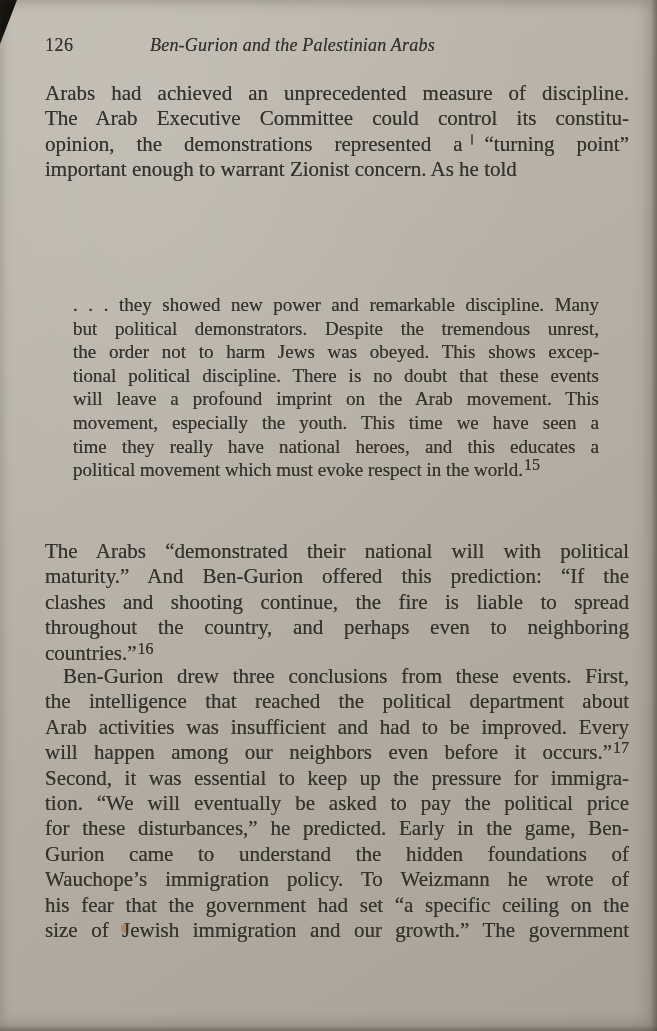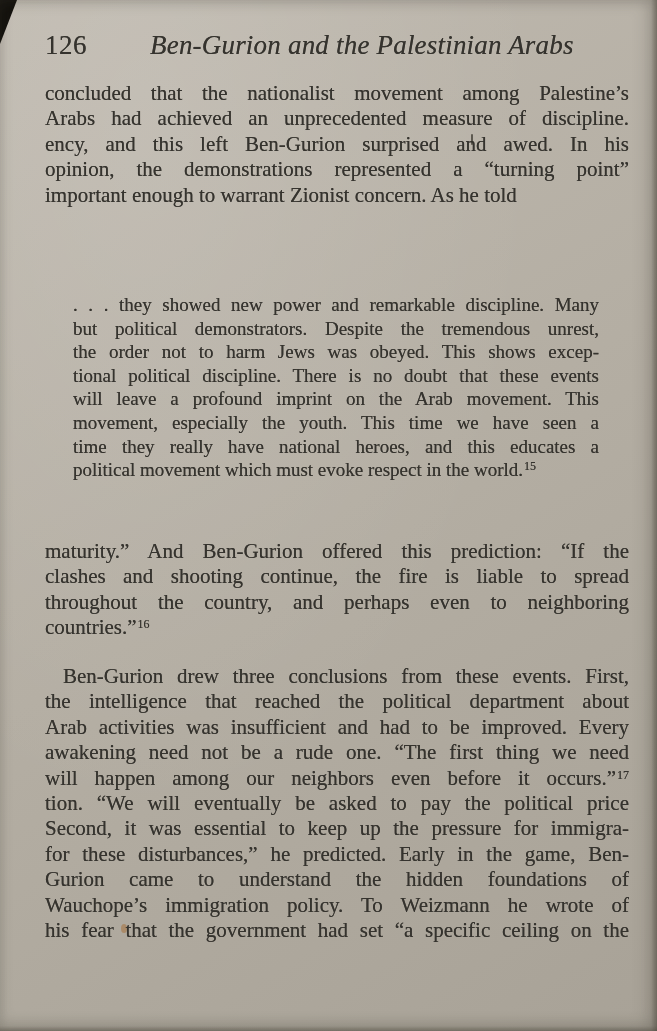--- a/index.html
+++ b/index.html
@@ -43,39 +43,39 @@
     width: 2px; height: 11px; background: #46423a; opacity: 0.8;
     border-radius: 1px;
   }
   .speck-orange {
     position: absolute; left: 121px; top: 924px;
     width: 6px; height: 9px; background: #a5713d; opacity: 0.55;
     border-radius: 50%;
   }
   .page-header {
     position: absolute; top: 33px; left: 45px; right: 30px;
-    font-size: 27px; line-height: 24px;
+    font-size: 18px; line-height: 24px;
   }
   .page-number { display: inline-block; width: 105px; font-style: normal; letter-spacing: 0.5px; }
   .running-title { font-style: italic; letter-spacing: 0.2px; }
   .textblock { position: absolute; }
   .textblock .ln {
     text-align: justify;
     text-align-last: justify;
     white-space: normal;
   }
   .textblock.flush-last .ln:last-child { text-align-last: left; }
   .textblock.indent-first .ln:first-child { text-indent: 18px; }
   .body-text { font-size: 21px; line-height: 25.4px; left: 45px; width: 584px; }
   #para1 { top: 81px; }
   #quote { top: 293px; left: 73px; width: 526px; font-size: 19px; line-height: 23.6px; }
   #para2 { top: 539px; }
   #para3 { top: 664px; }
   sup.fn {
-    font-size: 12px;
+    font-size: 16px;
     line-height: 0;
     vertical-align: 6px;
     margin-left: 1px;
   }
 </style>
 </head>
 <body>
 
 <div class="page">
 
@@ -83,52 +83,52 @@
   <div class="right-edge-shade"></div>
   <div class="bottom-edge-shade"></div>
   <div class="speck-dark"></div>
   <div class="speck-orange"></div>
 
   <div class="page-header">
     <span class="page-number">126</span><span class="running-title">Ben-Gurion and the Palestinian Arabs</span>
   </div>
 
   <div id="para1" class="textblock body-text flush-last">
-      <div class="ln">concluded that the nationalist movement among Palestine’s</div>
       <div class="ln">Arabs had achieved an unprecedented measure of discipline.</div>
-      <div class="ln">ency, and this left Ben-Gurion surprised and awed. In his</div>
+      <div class="ln">The Arab Executive Committee could control its constitu-</div>
       <div class="ln">opinion, the demonstrations represented a “turning point”</div>
       <div class="ln">important enough to warrant Zionist concern. As he told</div>
     </div>
 
   <div id="quote" class="textblock flush-last">
       <div class="ln">. . . they showed new power and remarkable discipline. Many</div>
       <div class="ln">but political demonstrators. Despite the tremendous unrest,</div>
       <div class="ln">the order not to harm Jews was obeyed. This shows excep-</div>
       <div class="ln">tional political discipline. There is no doubt that these events</div>
       <div class="ln">will leave a profound imprint on the Arab movement. This</div>
       <div class="ln">movement, especially the youth. This time we have seen a</div>
       <div class="ln">time they really have national heroes, and this educates a</div>
       <div class="ln">political movement which must evoke respect in the world.<sup class="fn">15</sup></div>
     </div>
 
   <div id="para2" class="textblock body-text flush-last">
+      <div class="ln">The Arabs “demonstrated their national will with political</div>
       <div class="ln">maturity.” And Ben-Gurion offered this prediction: “If the</div>
       <div class="ln">clashes and shooting continue, the fire is liable to spread</div>
       <div class="ln">throughout the country, and perhaps even to neighboring</div>
       <div class="ln">countries.”<sup class="fn">16</sup></div>
     </div>
 
   <div id="para3" class="textblock body-text indent-first">
       <div class="ln">Ben-Gurion drew three conclusions from these events. First,</div>
       <div class="ln">the intelligence that reached the political department about</div>
       <div class="ln">Arab activities was insufficient and had to be improved. Every</div>
-      <div class="ln">awakening need not be a rude one. “The first thing we need</div>
       <div class="ln">will happen among our neighbors even before it occurs.”<sup class="fn">17</sup></div>
+      <div class="ln">Second, it was essential to keep up the pressure for immigra-</div>
       <div class="ln">tion. “We will eventually be asked to pay the political price</div>
-      <div class="ln">Second, it was essential to keep up the pressure for immigra-</div>
       <div class="ln">for these disturbances,” he predicted. Early in the game, Ben-</div>
       <div class="ln">Gurion came to understand the hidden foundations of</div>
       <div class="ln">Wauchope’s immigration policy. To Weizmann he wrote of</div>
       <div class="ln">his fear that the government had set “a specific ceiling on the</div>
+      <div class="ln">size of Jewish immigration and our growth.” The government</div>
     </div>
 
 </div>
 
 </body></html>

